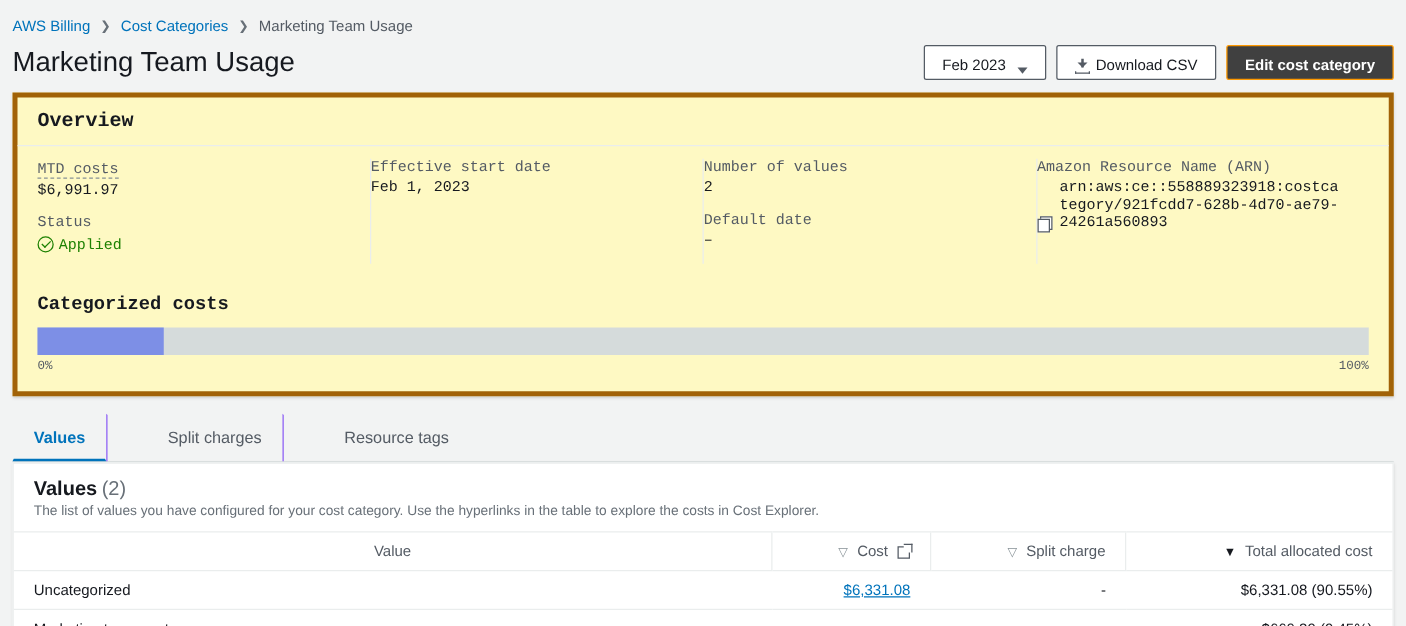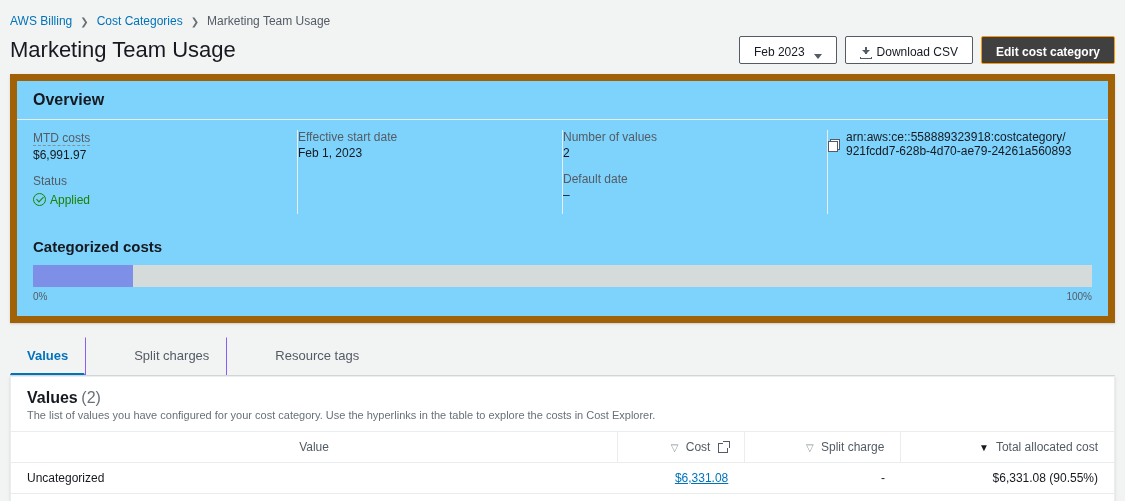--- a/index.html
+++ b/index.html
@@ -68,24 +68,25 @@
       font-weight: 700;
     }
     .btn .tri-down {
       width: 0; height: 0;
       border-left: 4px solid transparent;
       border-right: 4px solid transparent;
       border-top: 5px solid #545b64;
       margin-left: 4px;
     }
     .panel {
-      background: #7dd3fc;
-      border: 7px solid #a16207;
+      background: #fef9c3;
+      border: 4px solid #a16207;
       box-shadow: 0 1px 1px rgba(0,0,0,0.05), 0 1px 3px rgba(0,0,0,0.1);
       margin-bottom: 14px;
+      font-family: Liberation Mono, monospace;
     }
     .panel-header {
       font-size: 16px;
       font-weight: 700;
       padding: 10px 16px;
     }
     .overview-grid {
       display: flex;
       padding: 10px 16px 16px;
       border-top: 1px solid #eaeded;
@@ -128,21 +129,21 @@
     }
     .check-circle::after {
       content: "";
       width: 3px; height: 6px;
       border-right: 1.5px solid #1d8102;
       border-bottom: 1.5px solid #1d8102;
       transform: rotate(45deg);
       margin-top: -2px;
     }
     .arn-row {
-      display:flex; align-items:center; gap:6px;
+      display:flex; align-items:flex-end; gap:6px;
     }
     .copy-icon {
       width:12px; height:12px; display:inline-block; position:relative; flex-shrink:0; margin-top:2px;
     }
     .copy-icon::before, .copy-icon::after {
       content:""; position:absolute; border:1.3px solid #545b64; width:8px; height:9px; background:#fff;
     }
     .copy-icon::before { top:0; left:2px;}
     .copy-icon::after { top:2px; left:0;}
     .arn-text { font-size:12px; color:#16191f; word-break: break-all; }
@@ -250,20 +251,21 @@
       <div class="field-label">Effective start date</div>
       <div class="field-value">Feb 1, 2023</div>
     </div>
     <div class="overview-col">
       <div class="field-label">Number of values</div>
       <div class="field-value">2</div>
       <div class="field-label">Default date</div>
       <div class="field-value">–</div>
     </div>
     <div class="overview-col">
+      <div class="field-label">Amazon Resource Name (ARN)</div>
       <div class="arn-row">
         <span class="copy-icon"></span>
         <span class="arn-text">arn:aws:ce::558889323918:costcategory/921fcdd7-628b-4d70-ae79-24261a560893</span>
       </div>
     </div>
   </div>
   <div class="cat-section">
     <div class="cat-title">Categorized costs</div>
     <div class="bar-wrap">
       <div class="bar-fill"></div>

